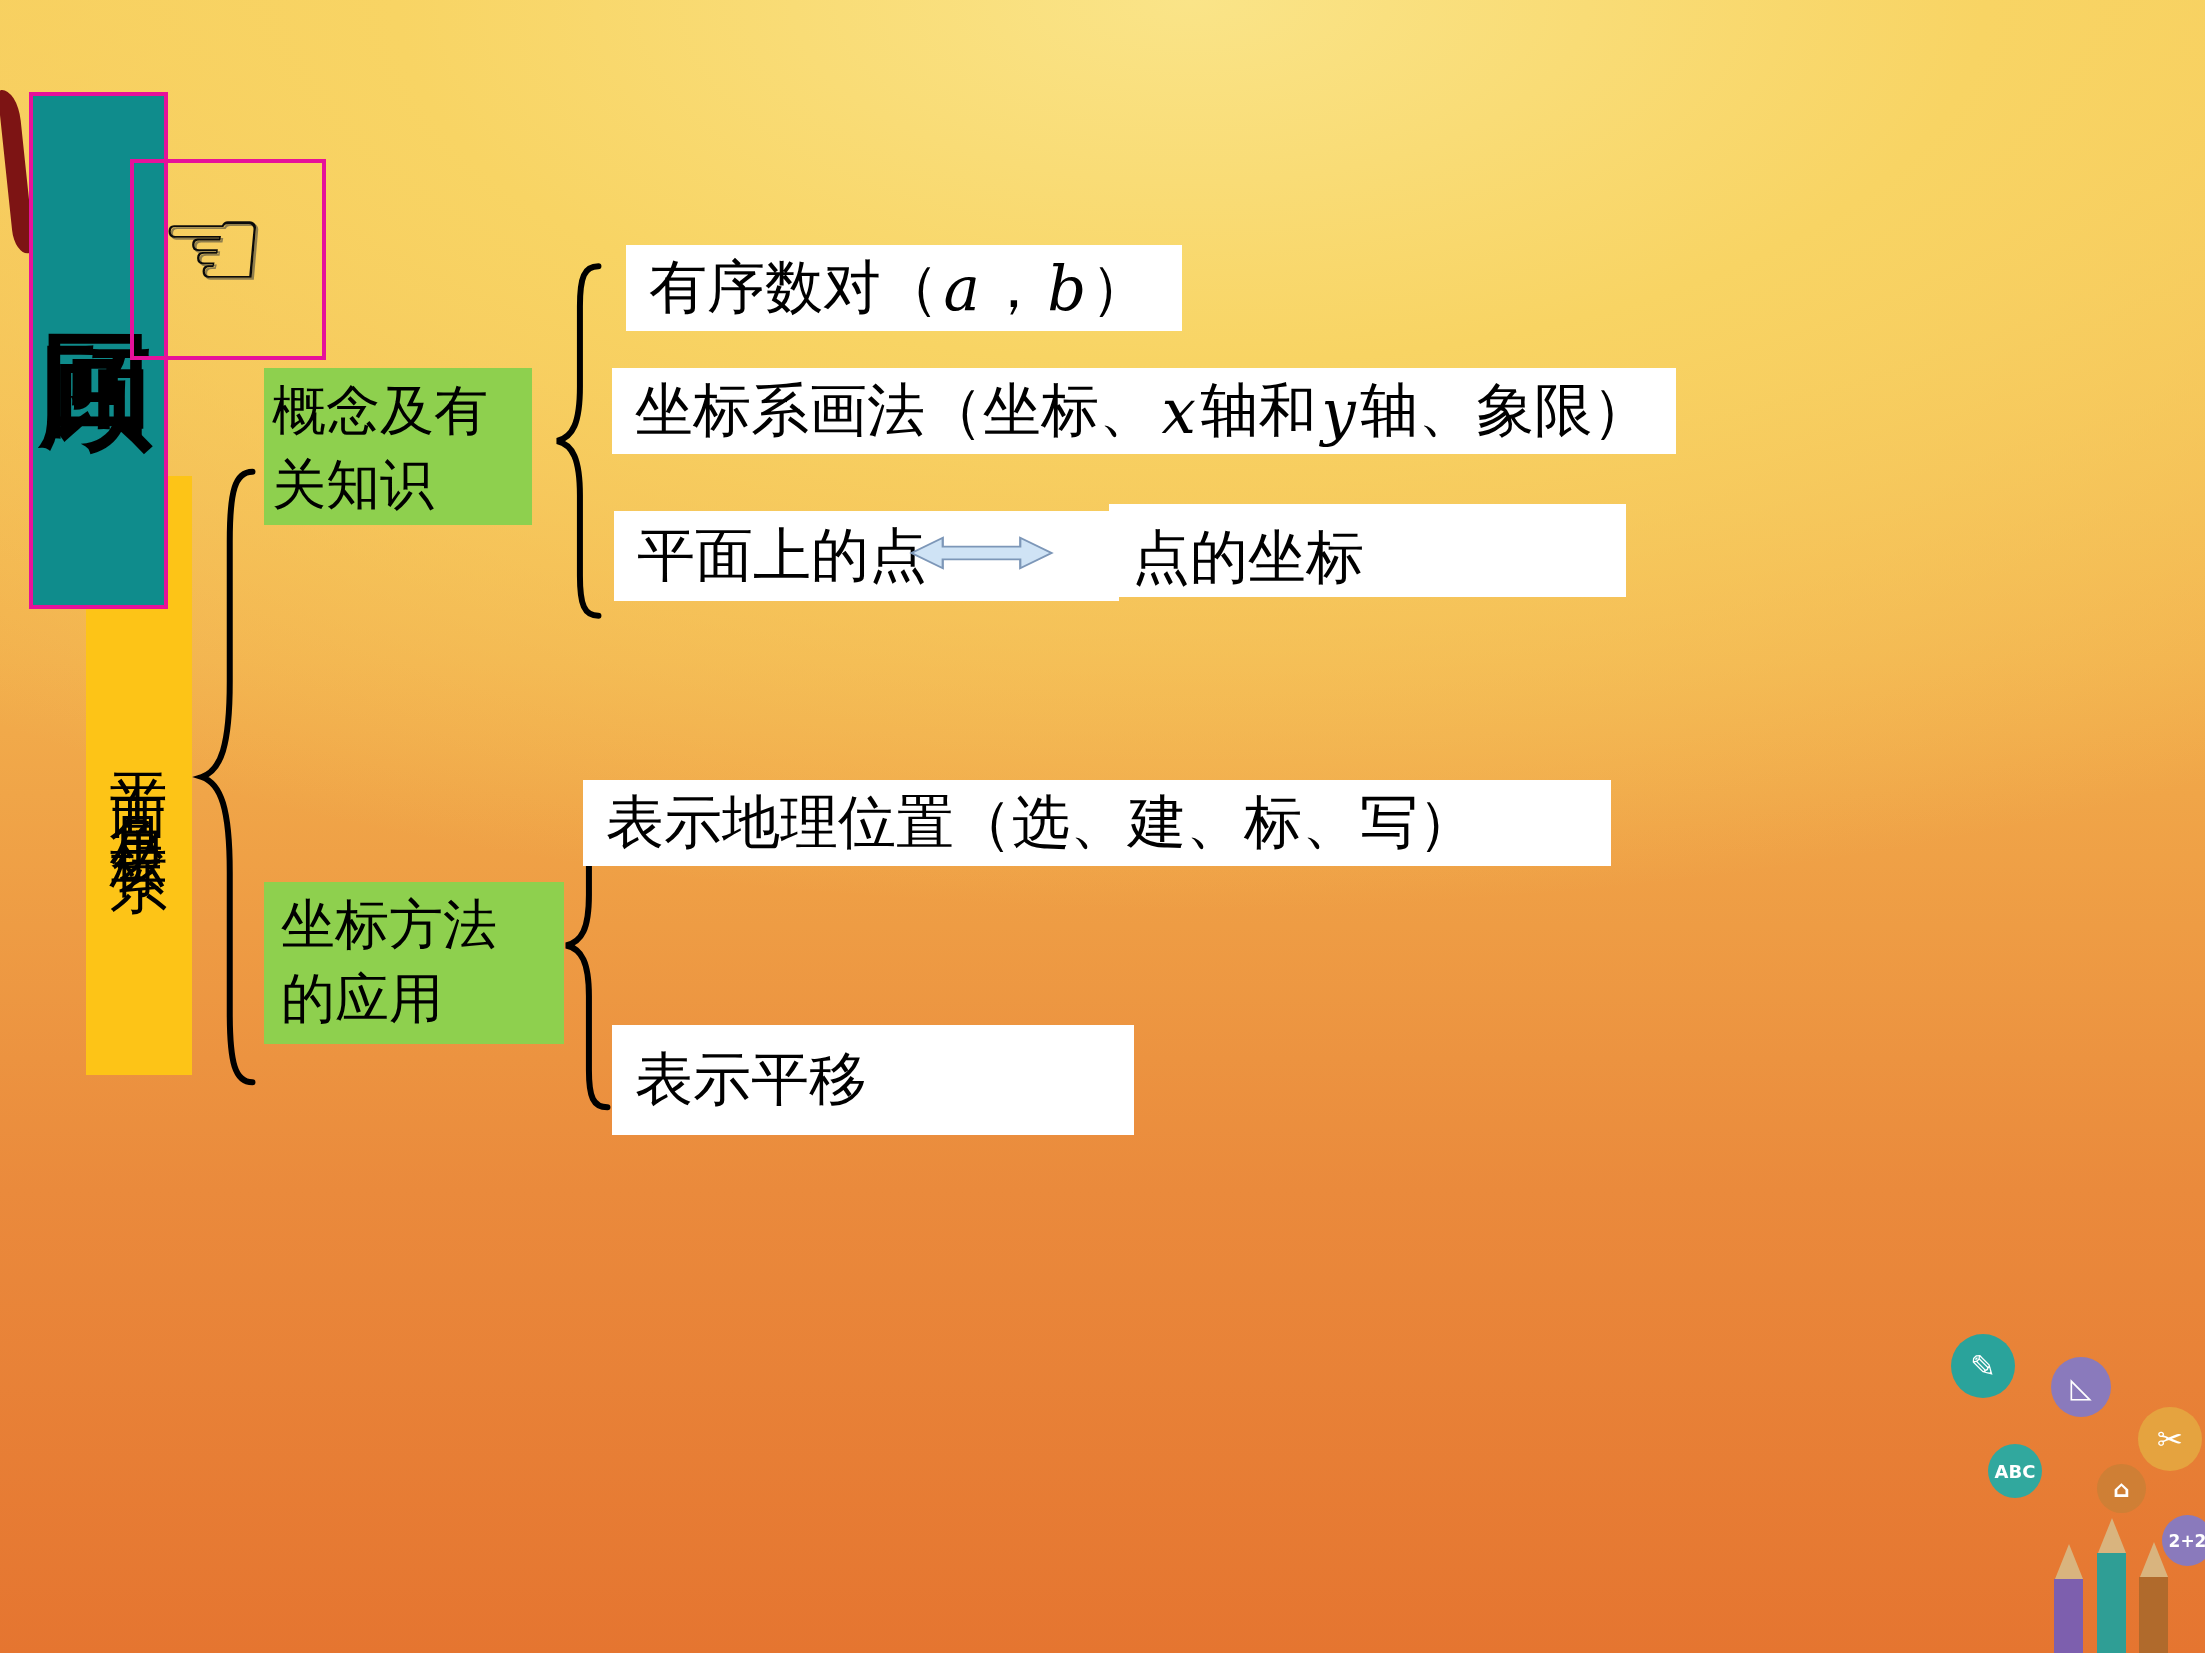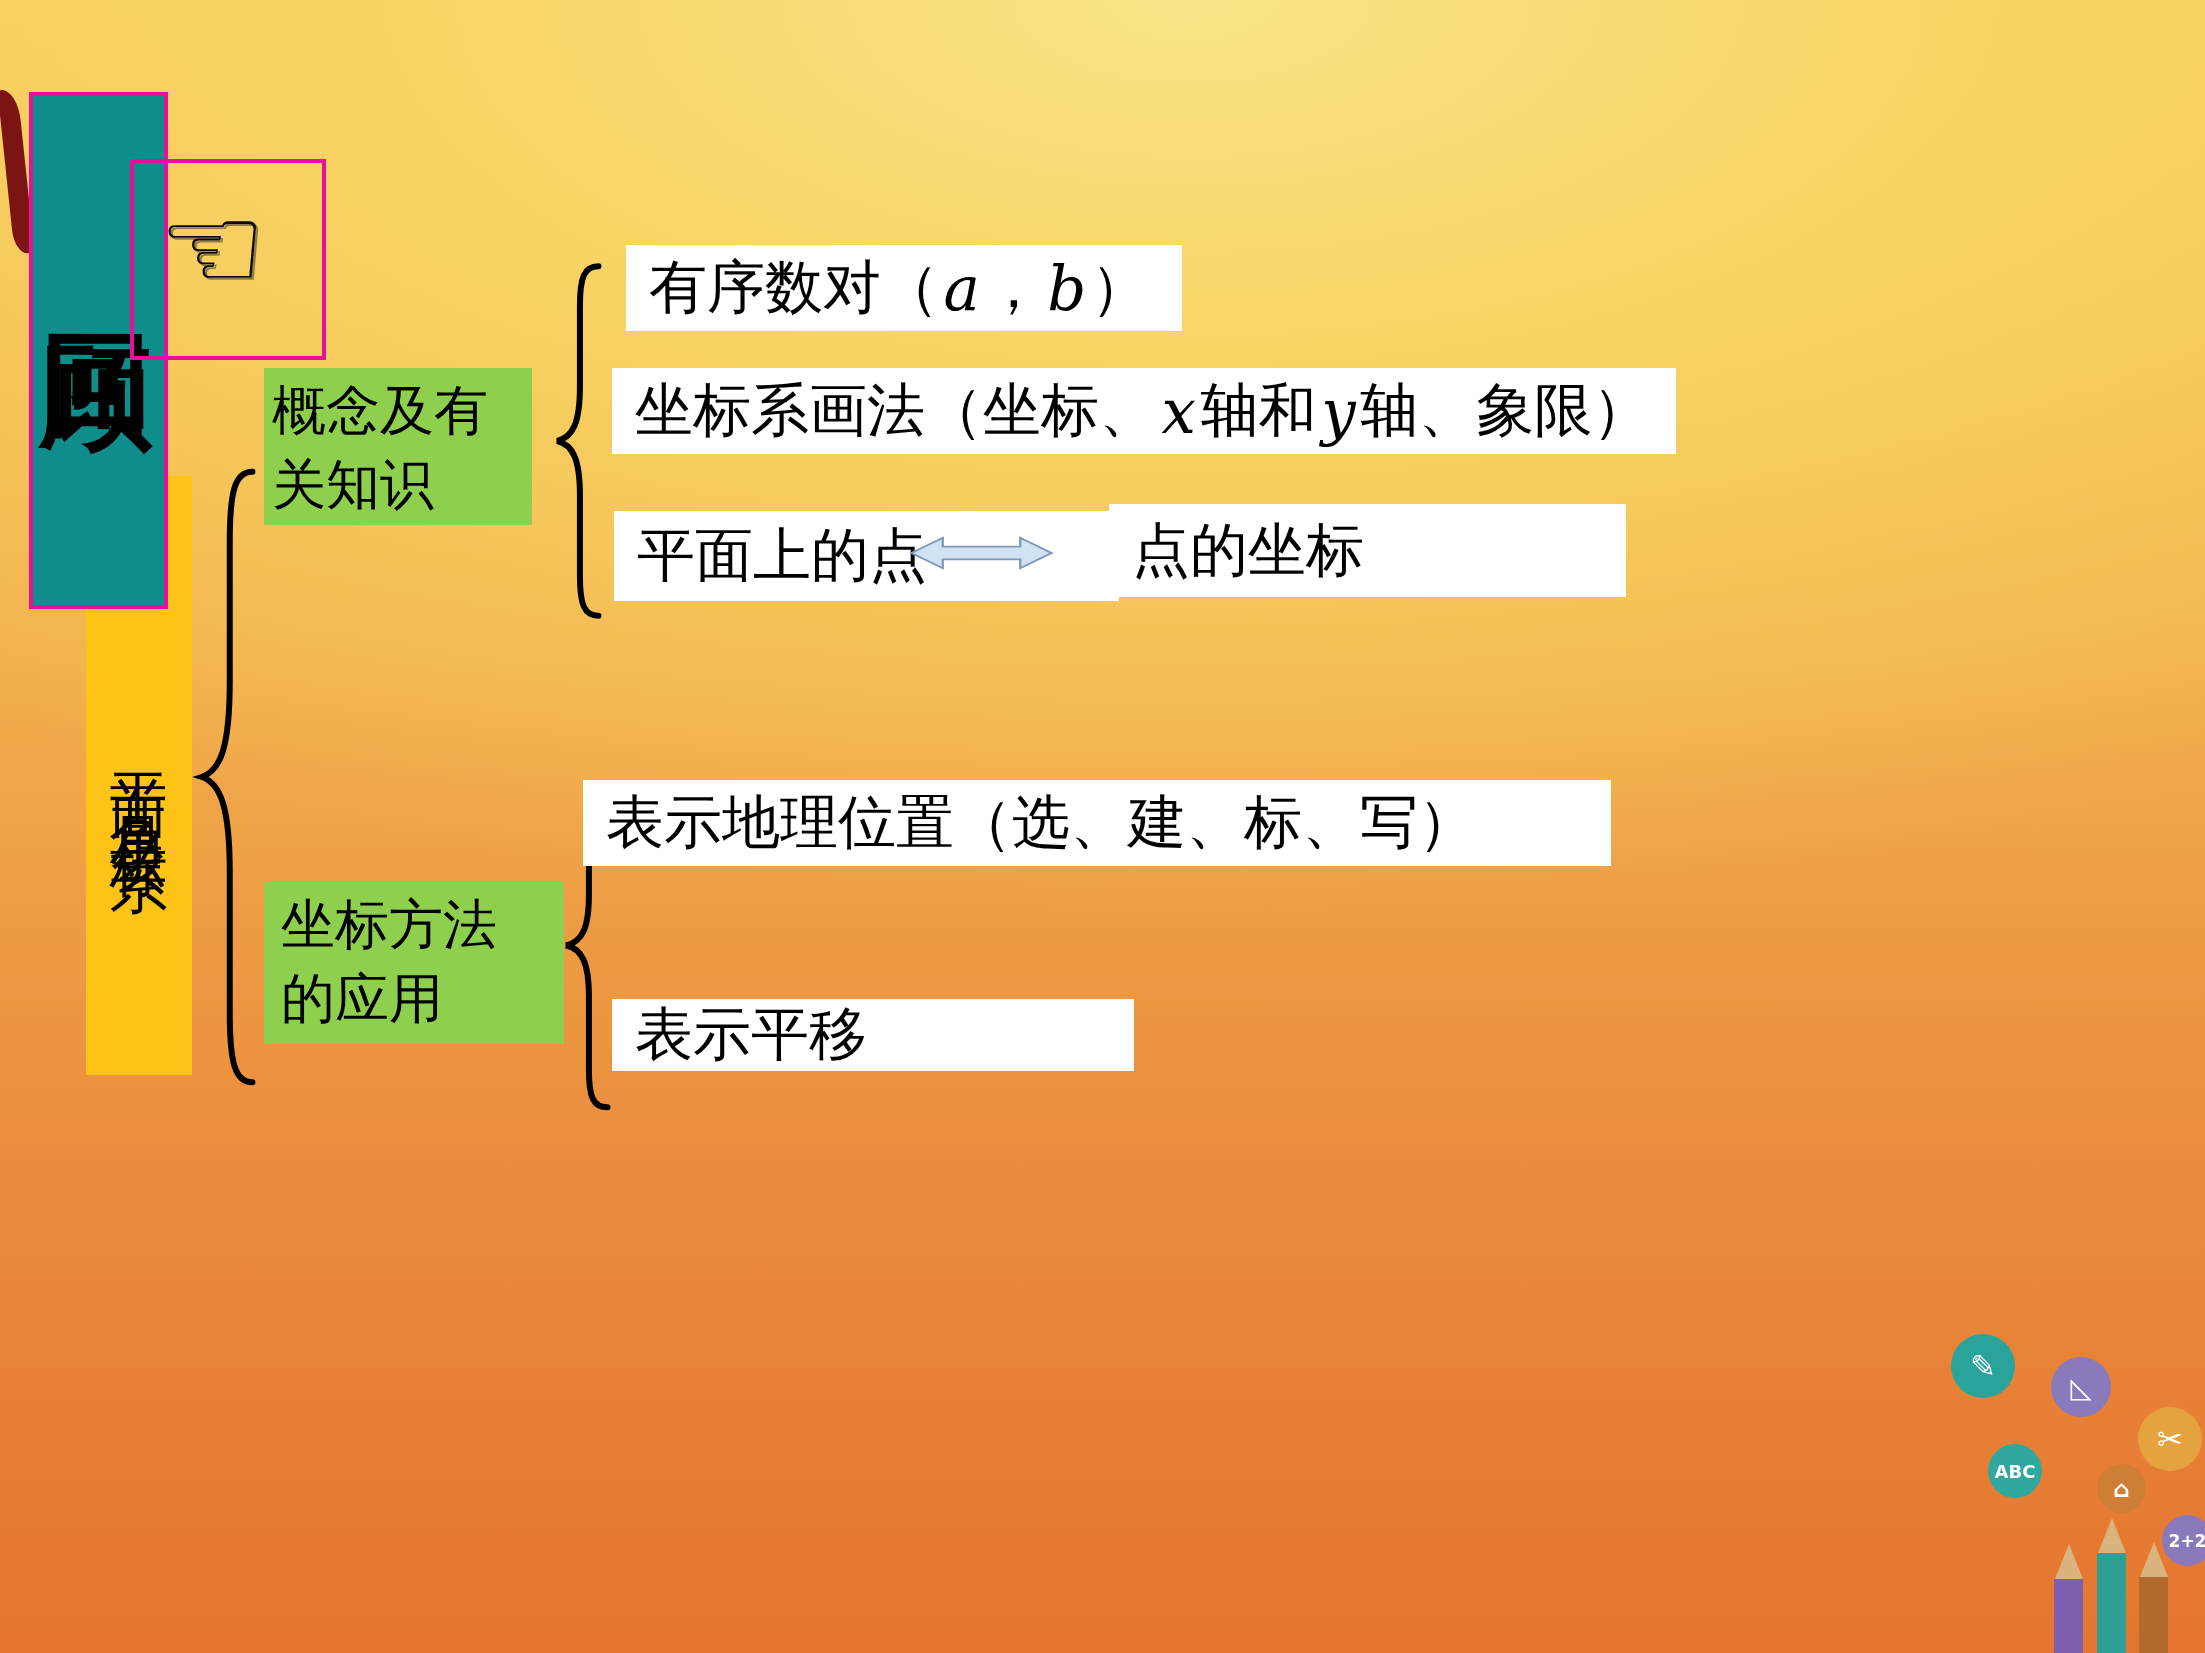--- a/index.html
+++ b/index.html
@@ -75,23 +75,23 @@
     padding:0 23px;box-sizing:border-box;
     font-size:58px;font-weight:500;white-space:nowrap;
   }
   .leaf .var{
     font-family:"DejaVu Serif",serif;font-style:italic;
     font-size:61px;padding:0 4.6px;font-weight:400;
   }
   .leaf-a{left:626px;top:245px;width:556px;height:86px;}
   .leaf-b{left:612px;top:368px;width:1064px;height:86px;}
   .leaf-c1{left:614px;top:511px;width:505px;height:90px;}
-  .leaf-c2{left:1109px;top:504px;width:517px;height:93px;}
+  .leaf-c2{left:1109px;top:504px;width:517px;height:93px;align-items:flex-end;}
   .leaf-d{left:583px;top:780px;width:1028px;height:86px;}
-  .leaf-e{left:612px;top:999px;width:522px;height:72px;}
+  .leaf-e{left:612px;top:1025px;width:522px;height:110px;}
 
   .double-arrow{position:absolute;left:907px;top:534px;width:149px;height:38px;z-index:2;}
   .double-arrow path{fill:#cfe3f5;stroke:#7d97b8;stroke-width:3;}
 
   
   .bubble{
     position:absolute;border-radius:50%;
     display:flex;align-items:center;justify-content:center;
     color:#fff;font-weight:700;
   }

